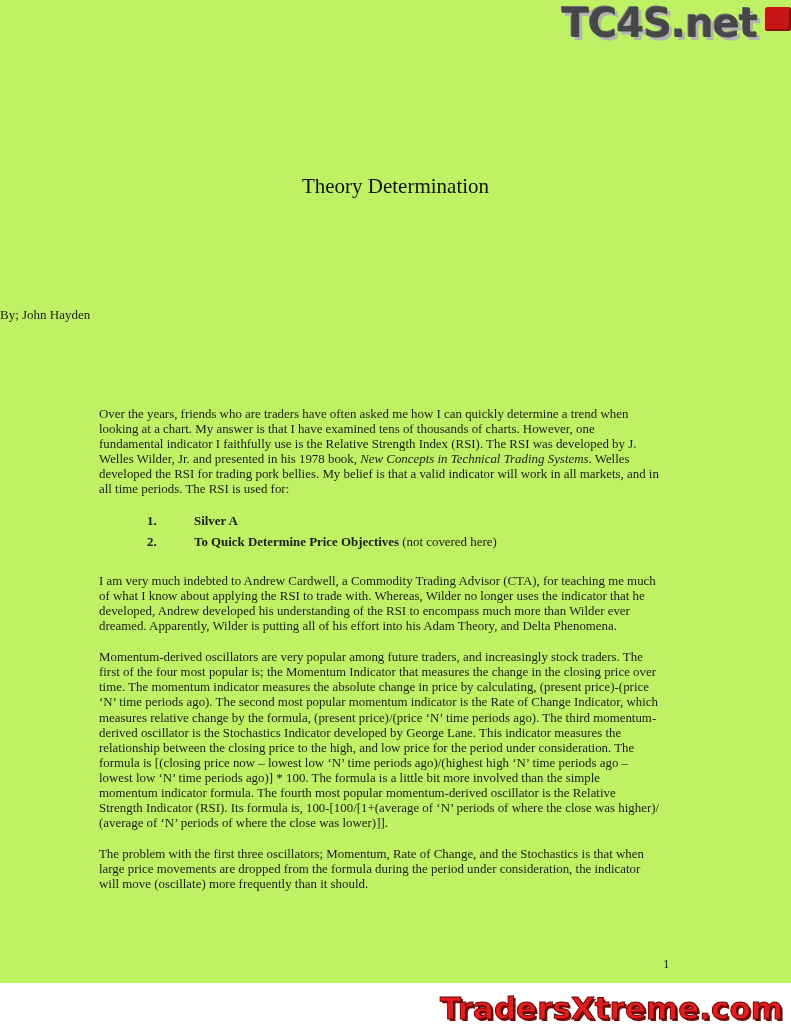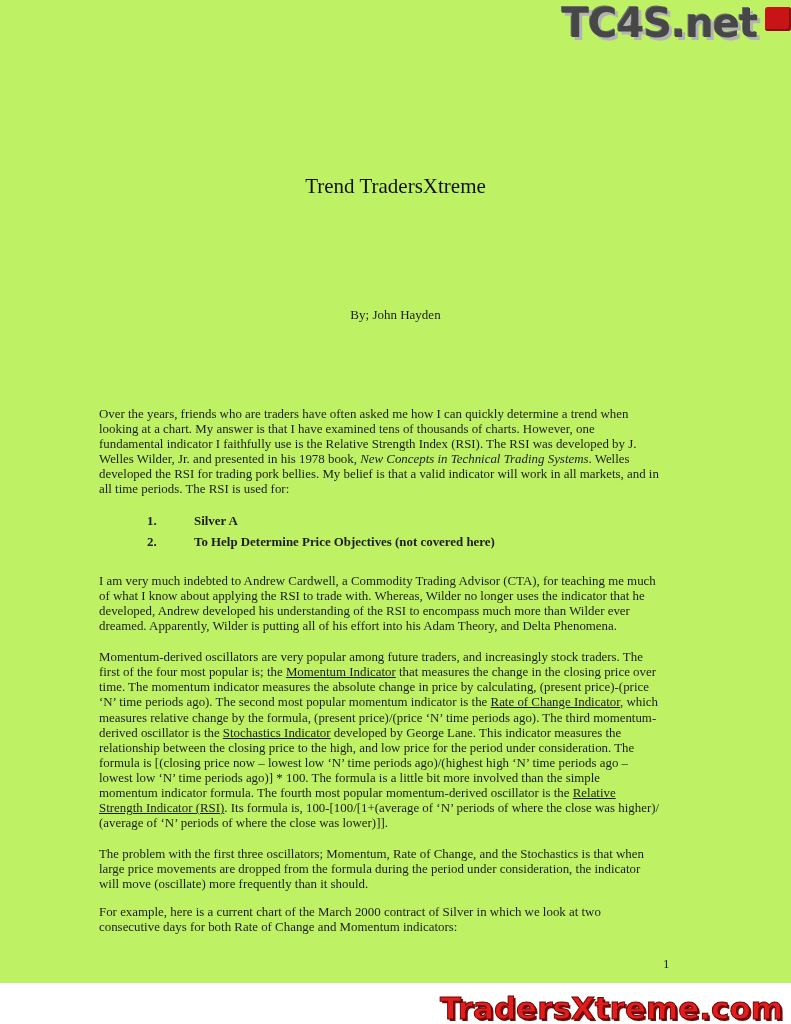--- a/index.html
+++ b/index.html
@@ -52,48 +52,47 @@
     text-align: center;
     font-size: 21px;
     line-height: 27px;
     color: #111;
   }
   .byline {
     position: absolute;
     top: 307px;
     left: 0;
     width: 100%;
-    text-align: center;
     font-size: 13px;
   }
 
   
   .content {
     position: absolute;
     left: 99px;
     top: 407px;
     width: 563px;
     font-size: 12.9px;
     line-height: 15.1px;
     text-align: left;
   }
   .para { margin: 0 0 16px 0; }
   .para:last-child { margin-bottom: 0; }
   .ital { font-style: italic; }
-  .uline { text-decoration: underline; }
+  .uline { }
 
   .rsi-list { margin: 0 0 24px 0; }
   .list-item {
     display: flex;
     margin-left: 48px;
     font-weight: bold;
   }
   .list-item + .list-item { margin-top: 6px; }
   .list-num { width: 47px; flex: 0 0 47px; }
-  .list-text .normal { font-weight: bold; text-align: right; }
+  .list-text .normal { font-weight: normal; text-align: right; }
 
   
   .dlsub-watermark {
     position: absolute;
     top: 489px;
     left: 50%;
     transform: translateX(-50%);
     font-family: "DejaVu Sans", sans-serif;
     font-weight: bold;
     font-size: 37px;
@@ -135,47 +134,46 @@
 </style>
 </head>
 <body>
 
 <div class="page">
 
   <div class="tc4s-logo">TC4S.net</div>
   <div class="tc4s-accent"></div>
 
   <div class="doc-title">
-    <div>Trend TradersXtreme</div>
+    <div>Theory Determination</div>
   </div>
 
   <div class="byline">By; John Hayden</div>
 
   <div class="content">
 
     <p class="para"><span>Over the years, friends who are traders have often asked me how I can quickly determine a trend when looking at a chart. My answer is that I have examined tens of thousands of charts. However, one fundamental indicator I faithfully use is the Relative Strength Index (RSI). The RSI was developed by J. Welles Wilder, Jr. and presented in his 1978 book, </span><span class="ital">New Concepts in Technical Trading Systems</span><span>. Welles developed the RSI for trading pork bellies. My belief is that a valid indicator will work in all markets, and in all time periods.  The RSI is used for:</span></p>
 
     <div class="rsi-list">
       <div class="list-item">
         <span class="list-num">1.</span>
         <span class="list-text">Silver A</span>
       </div>
       <div class="list-item">
         <span class="list-num">2.</span>
-        <span class="list-text"><span>To Help Determine Price Objectives</span><span class="normal"> (not covered here)</span></span>
+        <span class="list-text"><span>To Quick Determine Price Objectives</span><span class="normal"> (not covered here)</span></span>
       </div>
     </div>
 
     <p class="para">I am very much indebted to Andrew Cardwell, a Commodity Trading Advisor (CTA), for teaching me much of what I know about applying the RSI to trade with. Whereas, Wilder no longer uses the indicator that he developed, Andrew developed his understanding of the RSI to encompass much more than Wilder ever dreamed. Apparently, Wilder is putting all of his effort into his Adam Theory, and Delta Phenomena.</p>
 
     <p class="para"><span>Momentum-derived oscillators are very popular among future traders, and increasingly stock traders. The first of the four most popular is; the </span><span class="uline">Momentum Indicator</span><span> that measures the change in the closing price over time. The momentum indicator measures the absolute change in price by calculating,  (present price)-(price ‘N’ time periods ago). The second most popular momentum indicator is the </span><span class="uline">Rate of Change Indicator</span><span>, which measures relative change by the formula, (present price)/(price ‘N’ time periods ago). The third momentum-derived oscillator is the </span><span class="uline">Stochastics Indicator</span><span> developed by George Lane. This indicator measures the relationship between the closing price to the high, and low price for the period under consideration. The formula is [(closing price now – lowest low ‘N’ time periods ago)/(highest high ‘N’ time periods ago – lowest low ‘N’ time periods ago)] * 100. The formula is a little bit more involved than the simple momentum indicator formula. The fourth most popular momentum-derived oscillator is the </span><span class="uline">Relative Strength Indicator (RSI)</span><span>. Its formula is, 100-[100/[1+(average of ‘N’ periods of where the close was higher)/ (average of ‘N’ periods of where the close was lower)]].</span></p>
 
     <p class="para" style="margin-bottom:12px">The problem with the first three oscillators; Momentum, Rate of Change, and the Stochastics is that when large price movements are dropped from the formula during the period under consideration, the indicator will move (oscillate) more frequently than it should.</p>
 
-    <p class="para">For example, here is a current chart of the March 2000 contract of Silver in which we look at two consecutive days for both Rate of Change and Momentum indicators:</p>
 
   </div>
 
 
   <div class="page-number">1</div>
 
   <div class="tradersxtreme-watermark">TradersXtreme.com</div>
 
 </div>
 

